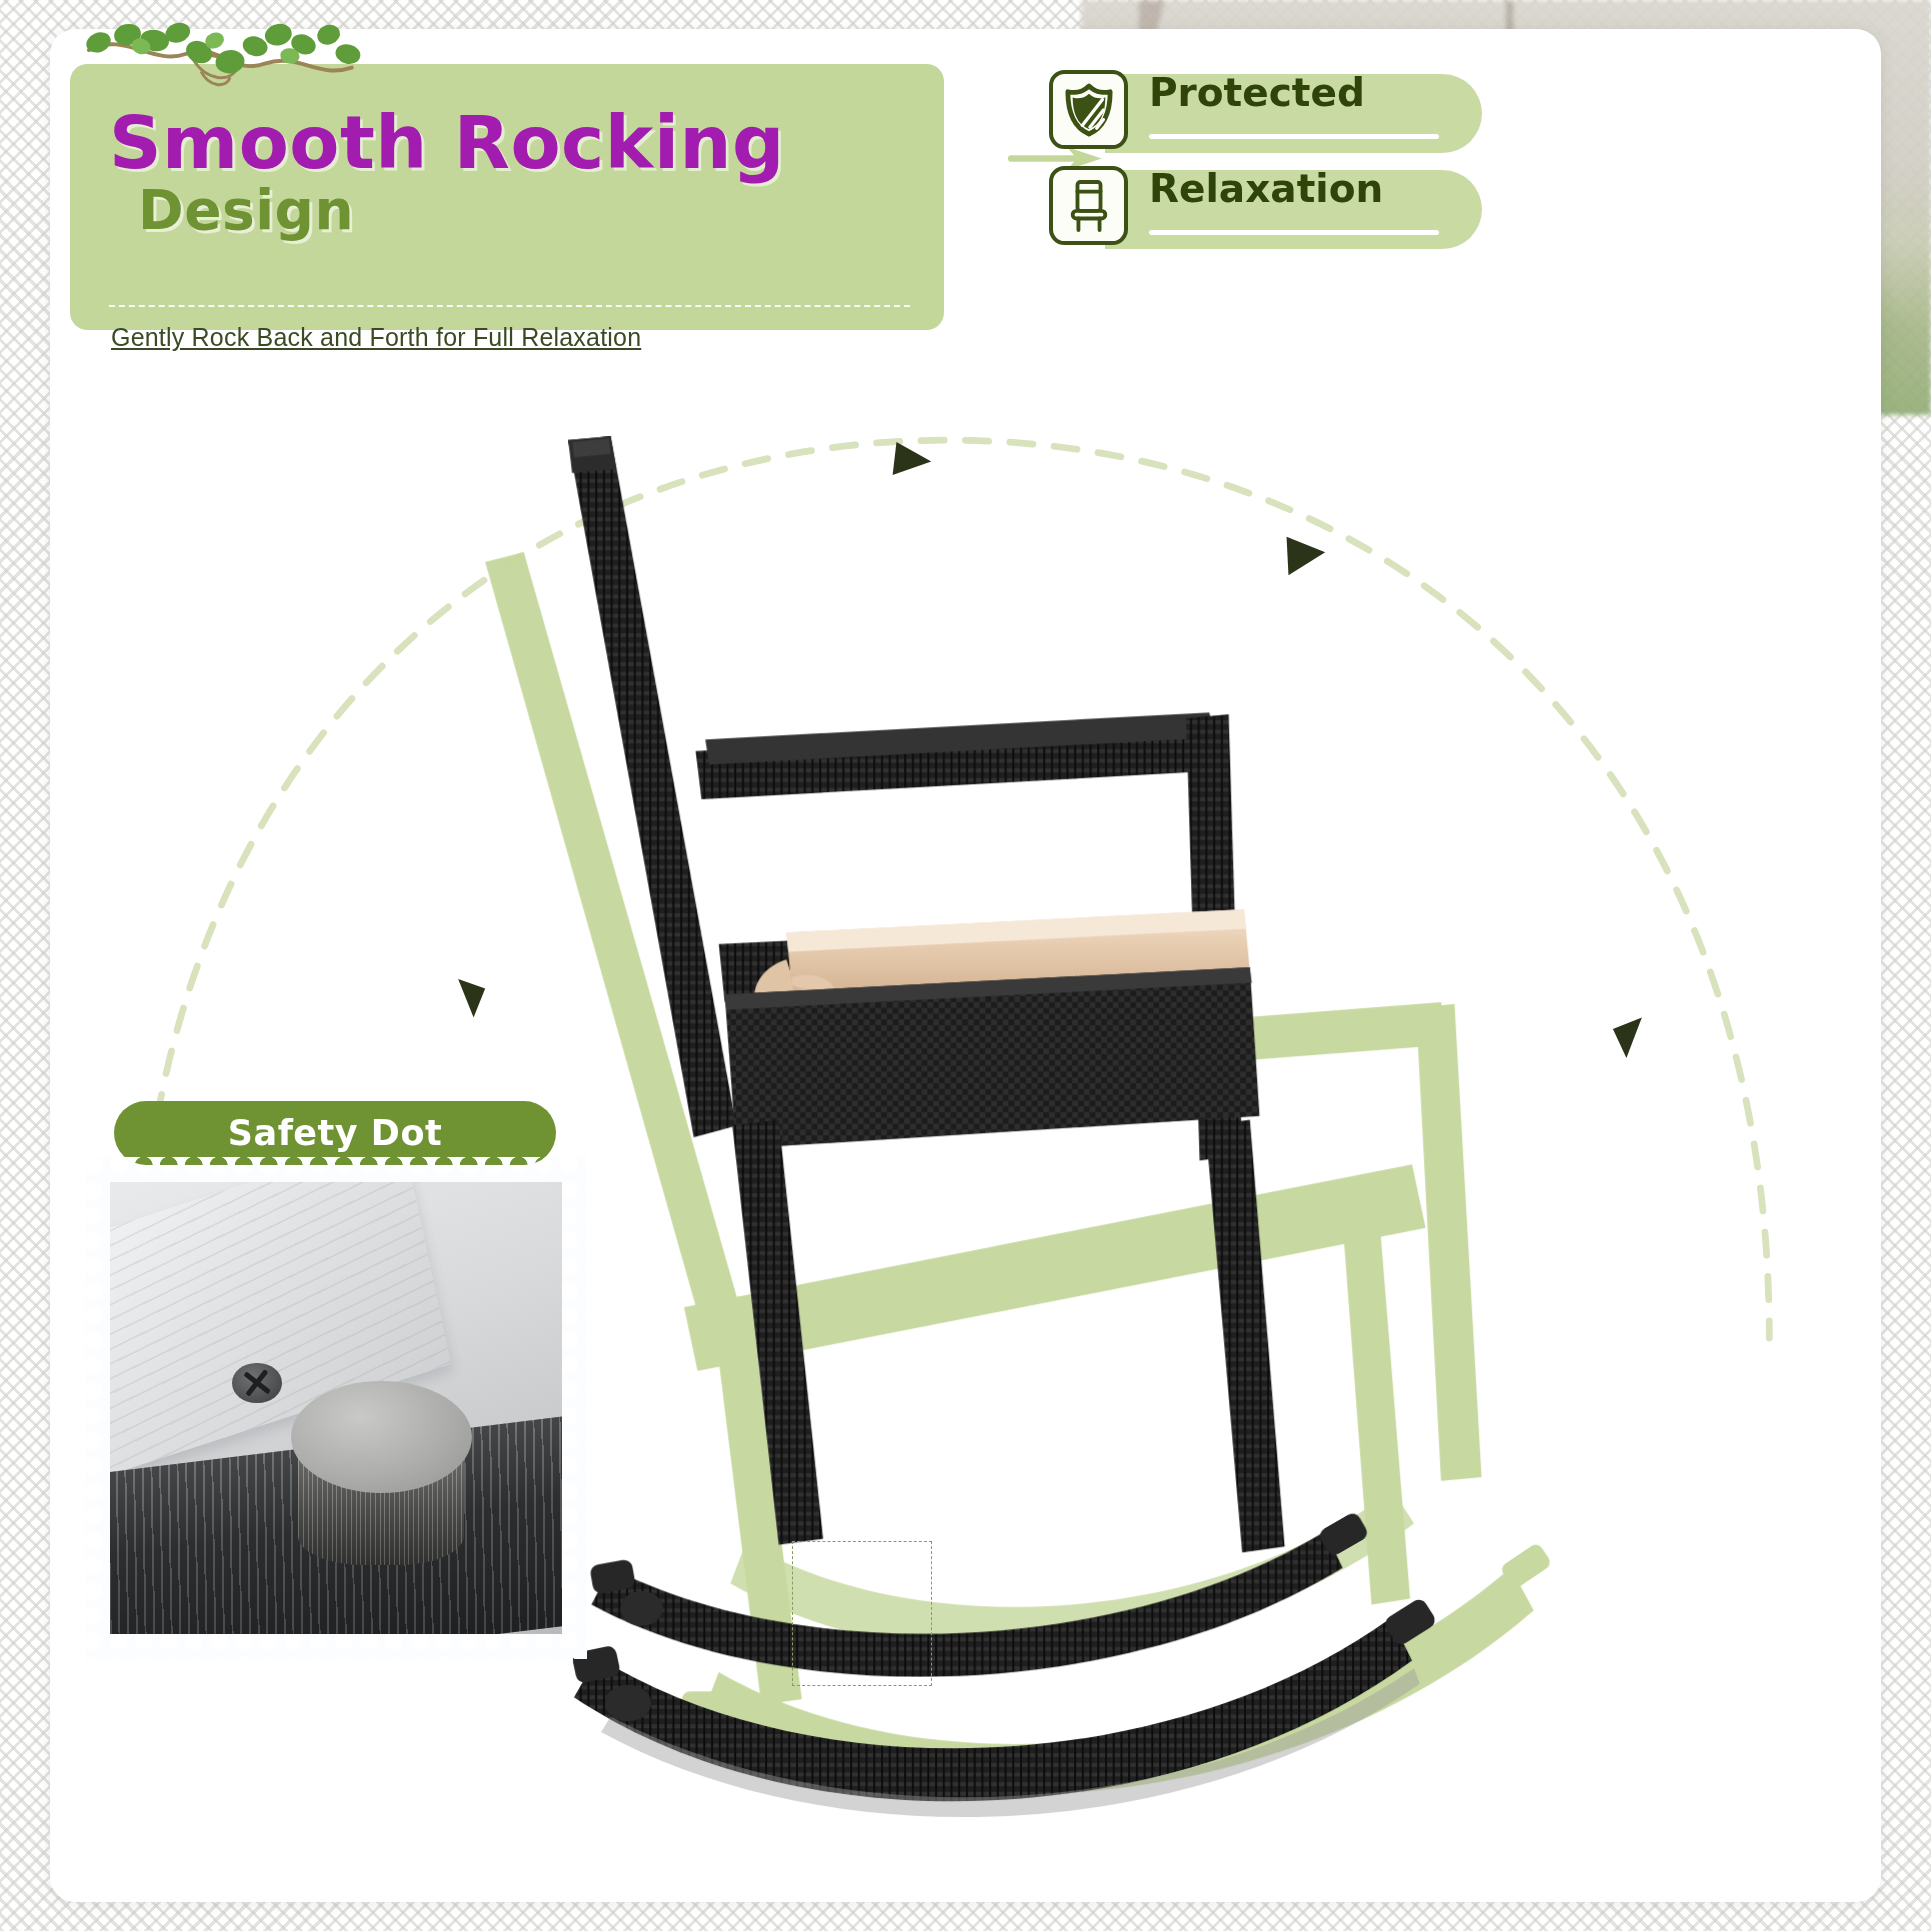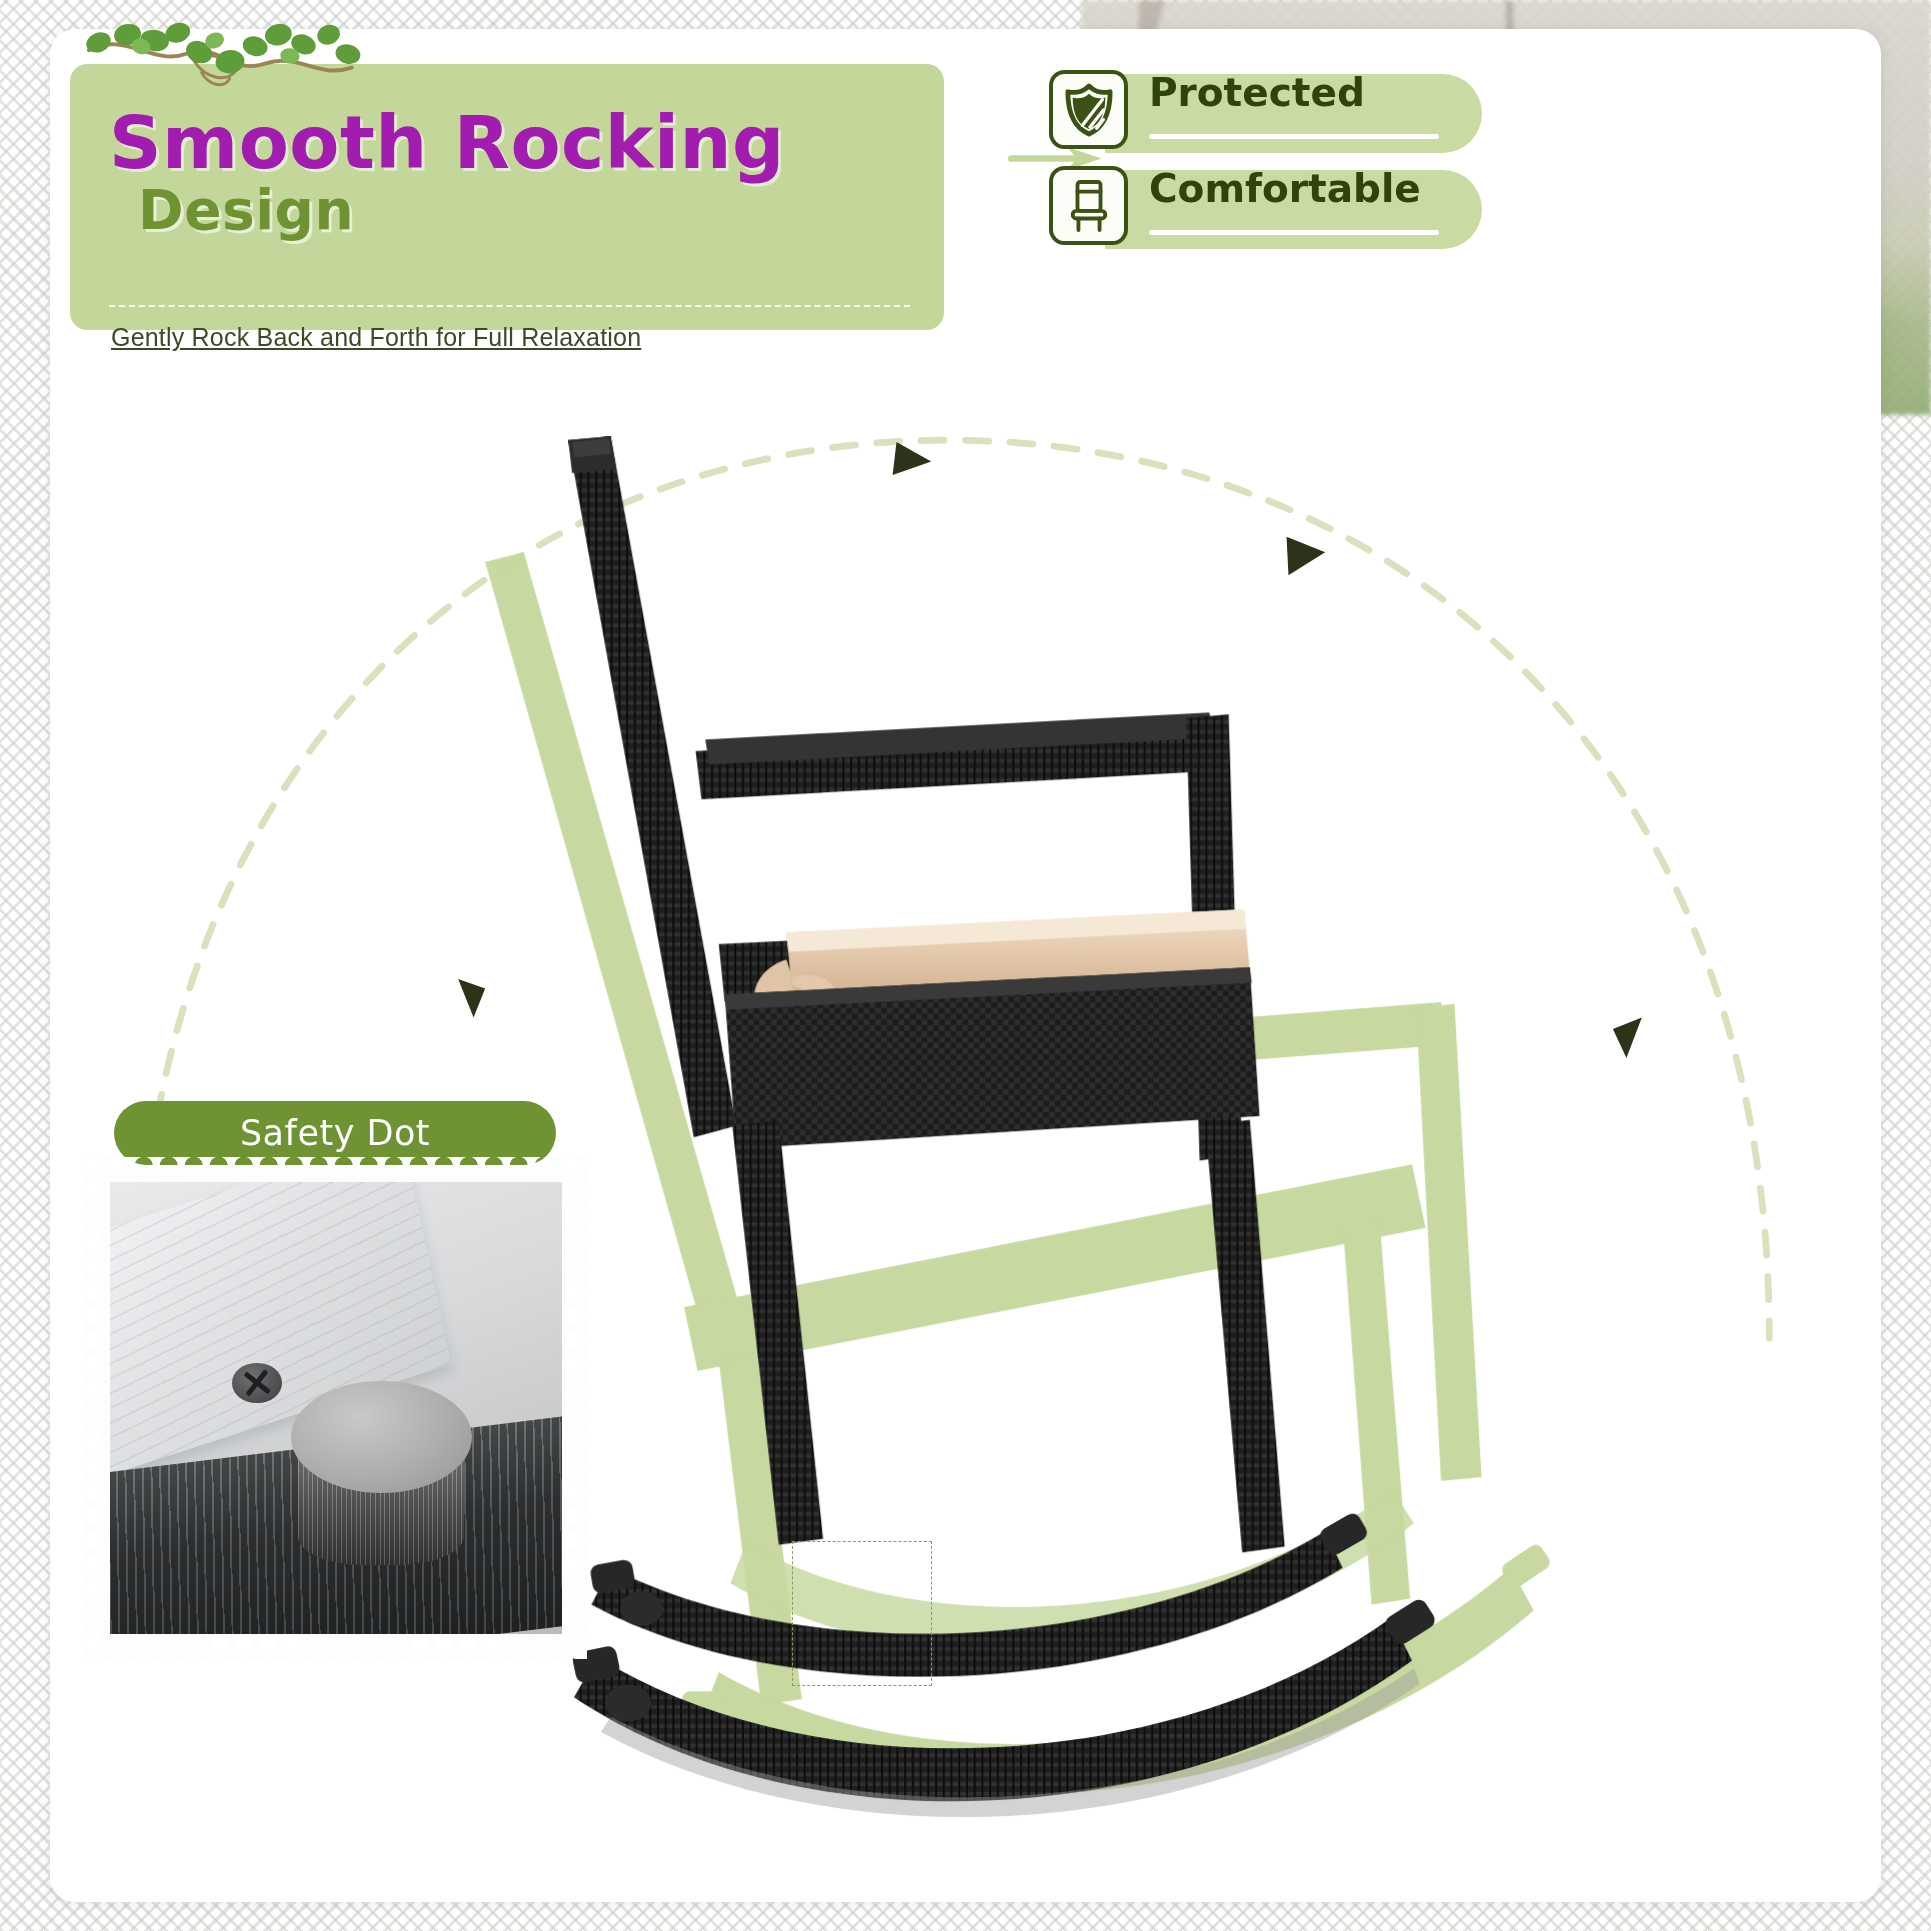--- a/index.html
+++ b/index.html
@@ -148,21 +148,21 @@
   
   .stamp-block { position:absolute; left:114px; top:1101px; width:560px; height:541px; }
 
   .stamp-label {
     position:absolute; left:0; top:0; width:442px; height:64px;
     background:#6f9233; border-radius:32px;
     display:flex; align-items:center; justify-content:center;
   }
   .stamp-label span {
     font-family:"DejaVu Sans", sans-serif;
-    font-weight:normal; font-size:35px; color:#ffffff; letter-spacing:0.5px;
+    font-weight:bold; font-size:35px; color:#ffffff; letter-spacing:0.5px;
   }
 
   .stamp {
     position:absolute; left:-29px; top:56px; width:502px; height:502px;
     background:#fbfdff;
     filter:drop-shadow(0 2.9px 6.8px rgba(120,130,140,.30));
     -webkit-mask:
       radial-gradient(circle 8.7px at 8.7px 8.7px, transparent 8.7px, #000 9.3px) 0 0/25px 25px;
     mask:
       radial-gradient(circle 8.7px at 8.7px 8.7px, transparent 8.7px, #000 9.3px) 0 0/25px 25px;
@@ -303,21 +303,21 @@
       <svg width="48" height="54" viewBox="0 0 50 56">
         <g fill="none" stroke="#3c5214" stroke-width="4" stroke-linejoin="round" stroke-linecap="round">
           <rect x="13" y="3" width="24" height="30" rx="3"></rect>
           <line x1="13" y1="13" x2="37" y2="13"></line>
           <rect x="8" y="33" width="34" height="8" rx="4"></rect>
           <line x1="14" y1="41" x2="14" y2="53"></line>
           <line x1="36" y1="41" x2="36" y2="53"></line>
         </g>
       </svg>
     </div>
-    <div class="badge-label">Comfortable</div>
+    <div class="badge-label">Relaxation</div>
     <div class="badge-underline"></div>
   </div>
 
   <div class="stage">
 
     <svg width="1792" height="1526" viewBox="0 0 1856 1580">
 
       <g>
         <path d="M70,1020 C70,420 450,90 910,90 C1370,90 1760,420 1760,1020" fill="none" stroke="#d8e2bd" stroke-width="7" stroke-dasharray="24 22" stroke-linecap="round"></path>
       </g>

